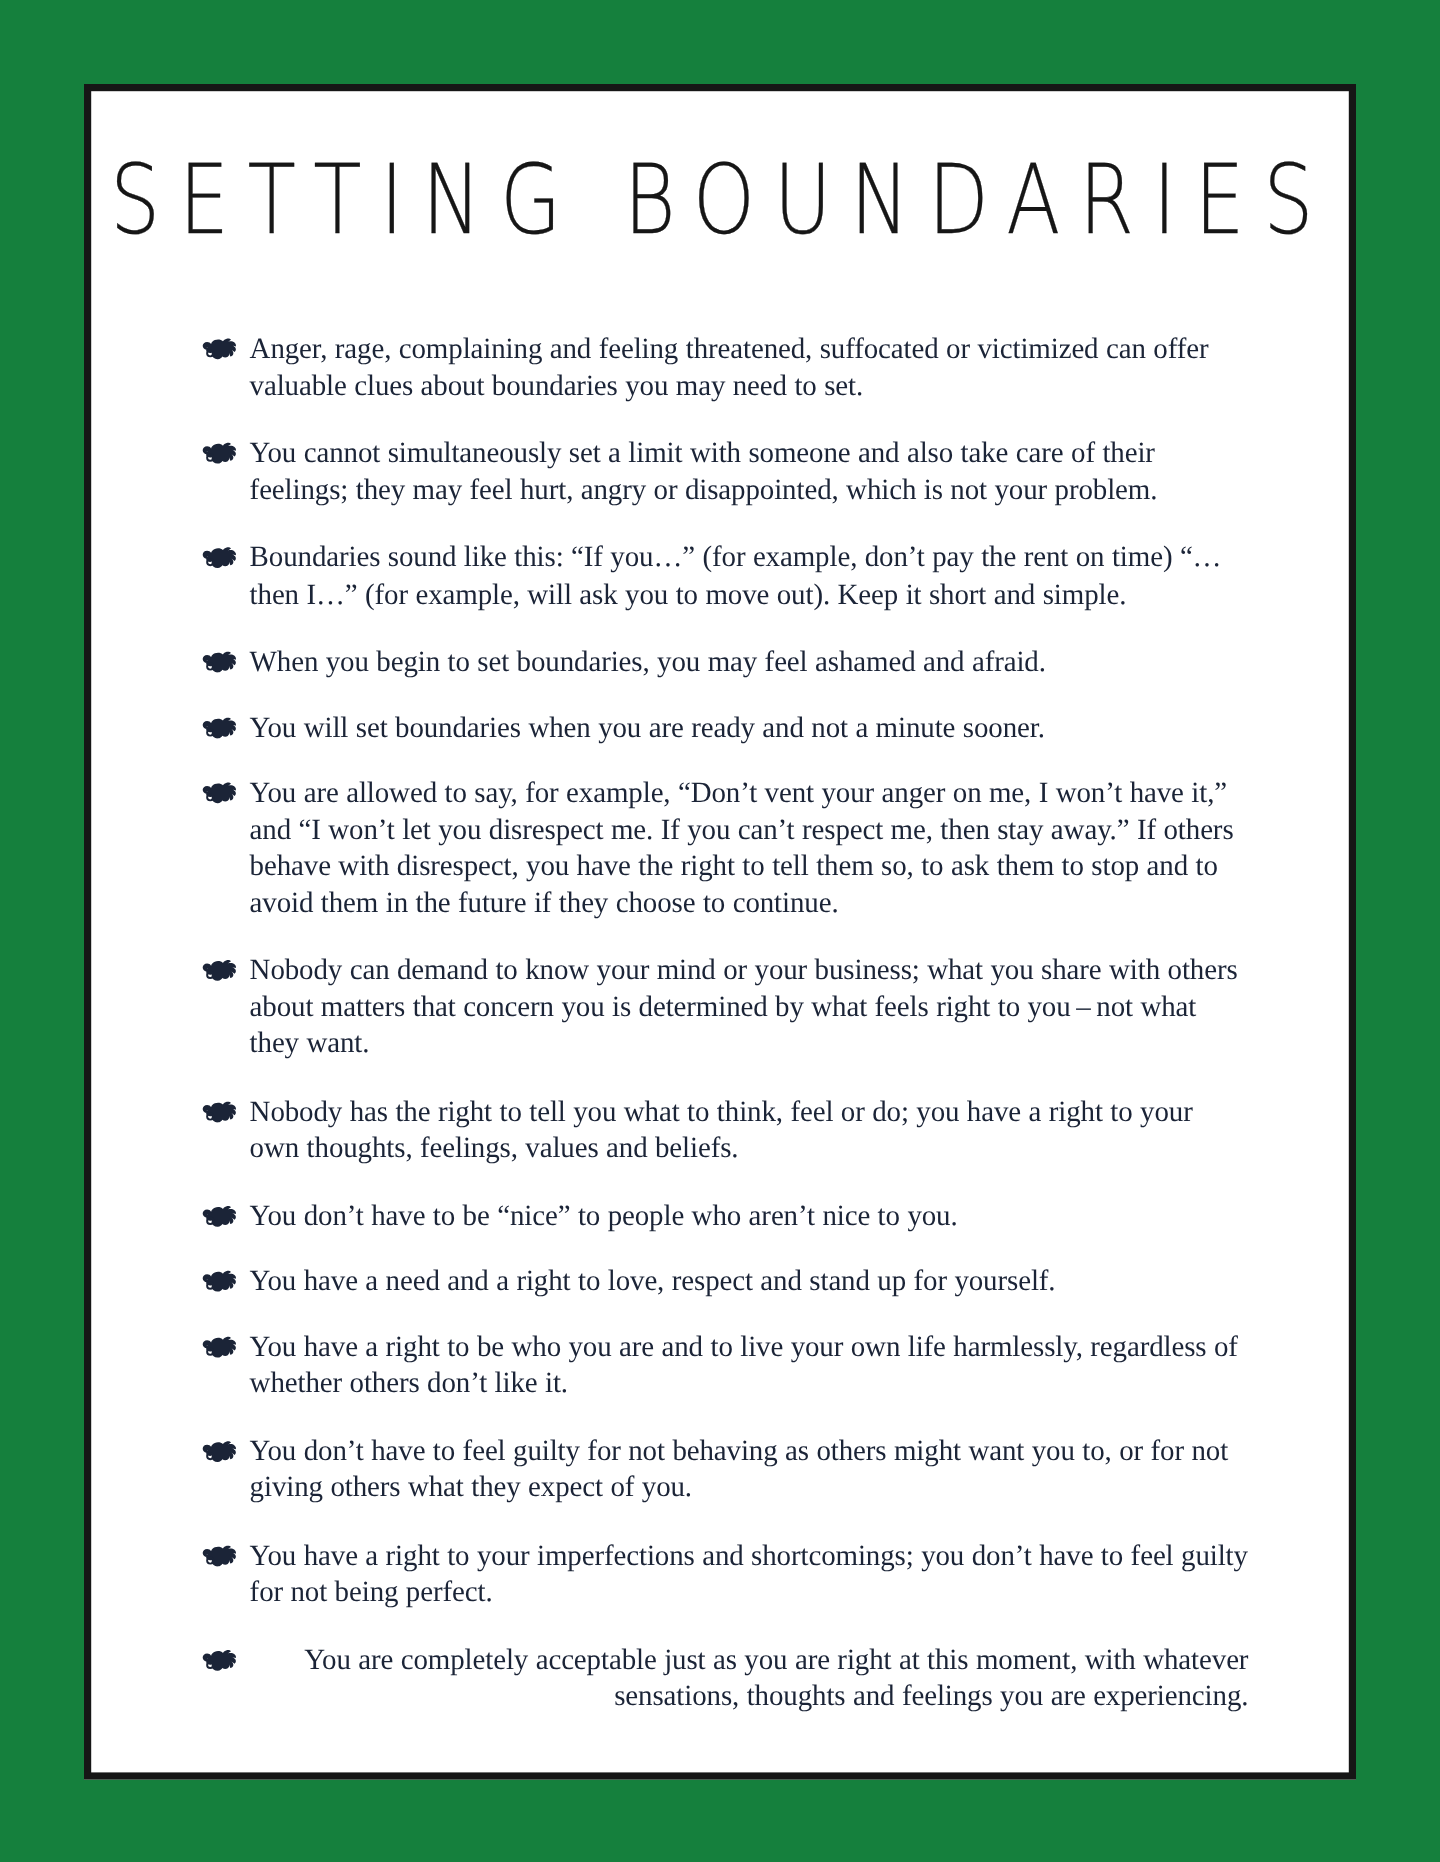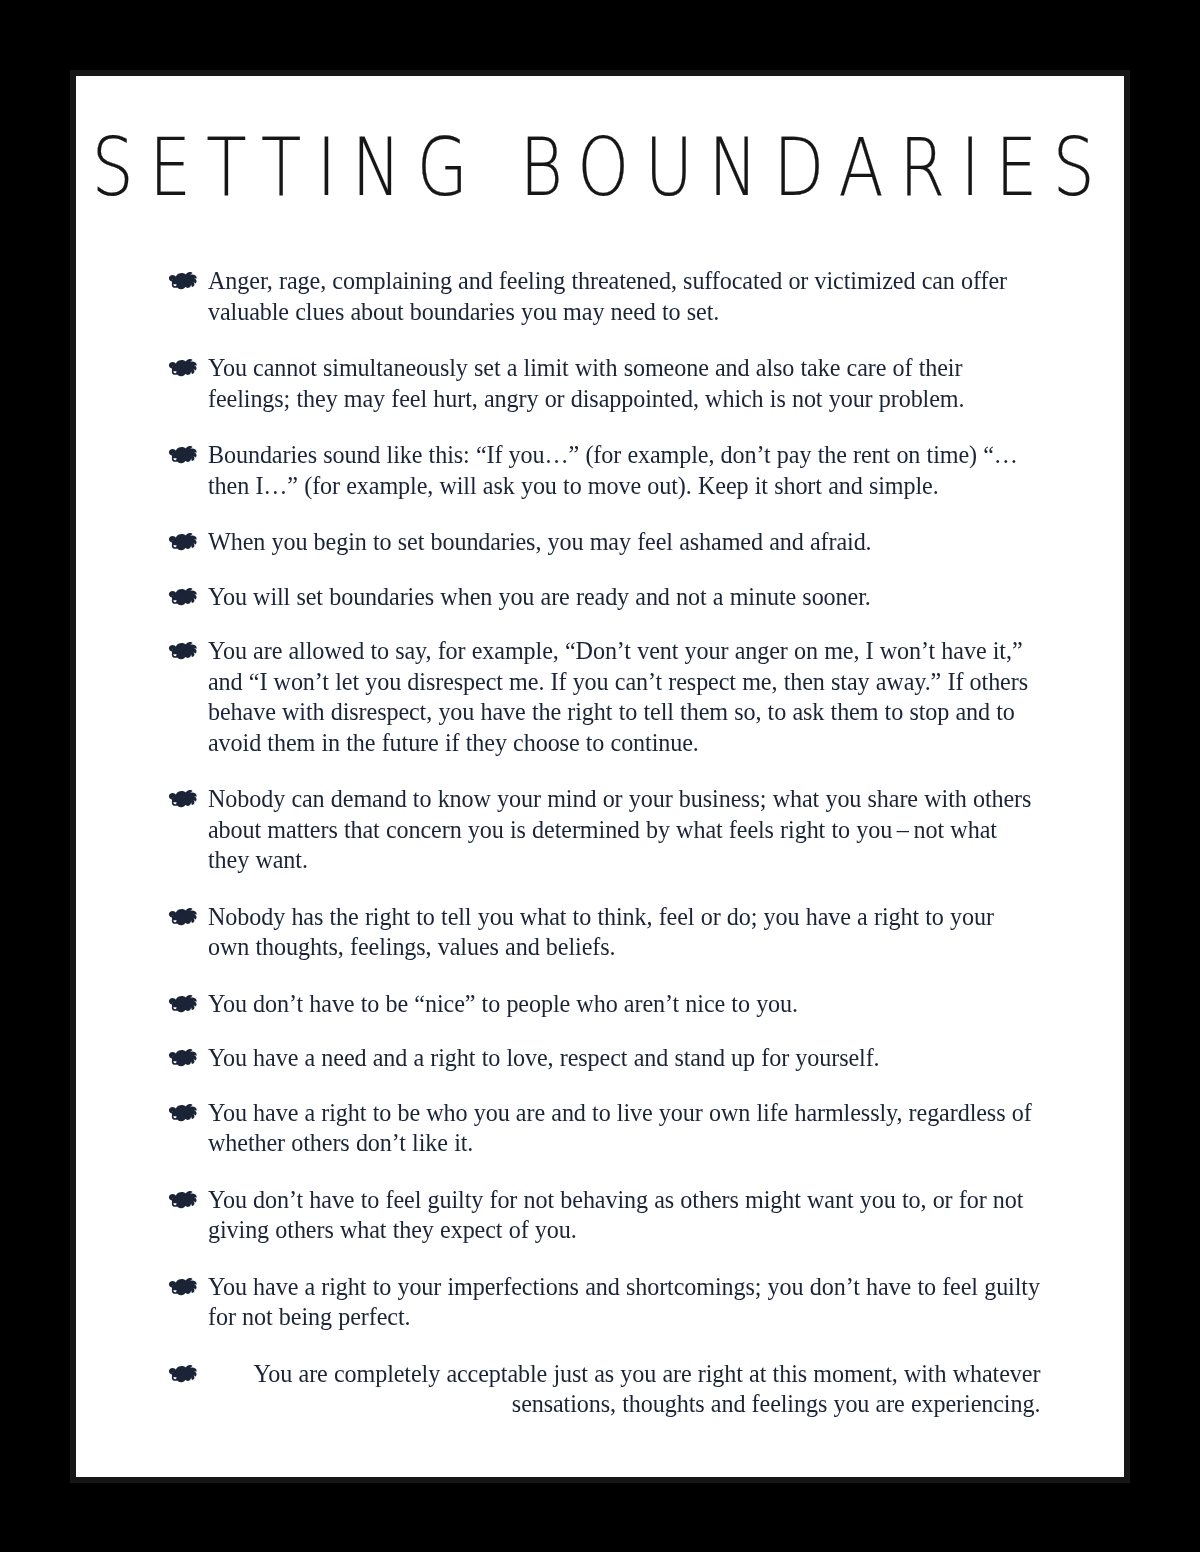--- a/index.html
+++ b/index.html
@@ -15,21 +15,21 @@
     overflow: hidden;
     font-family: "Liberation Serif", "DejaVu Serif", serif;
   }
 
   
   .page {
     position: absolute;
     left: 0; top: 0;
     width: 1200px;
     height: 1552px;
-    background: #000000;
+    background: #15803d;
   }
 
   .frame {
     position: absolute;
     left: 70px;
     top: 70px;
     width: 1060px;
     height: 1413px;
     border: 6px solid #161616;
     box-sizing: border-box;
@@ -55,21 +55,21 @@
     white-space: pre;
     transform: scaleY(1.18) scaleX(0.97);
     transform-origin: center top;
     -webkit-text-stroke: 0.2px #161616;
   }
 
   
   .body-list {
     position: absolute;
     left: 92px;
-    top: 190px;
+    top: 200px;
     width: 885px;
     margin: 0;
     padding: 0;
     list-style: none;
   }
 
   .item {
     position: relative;
     padding-left: 40px;
     margin: 0 0 26px 0;

